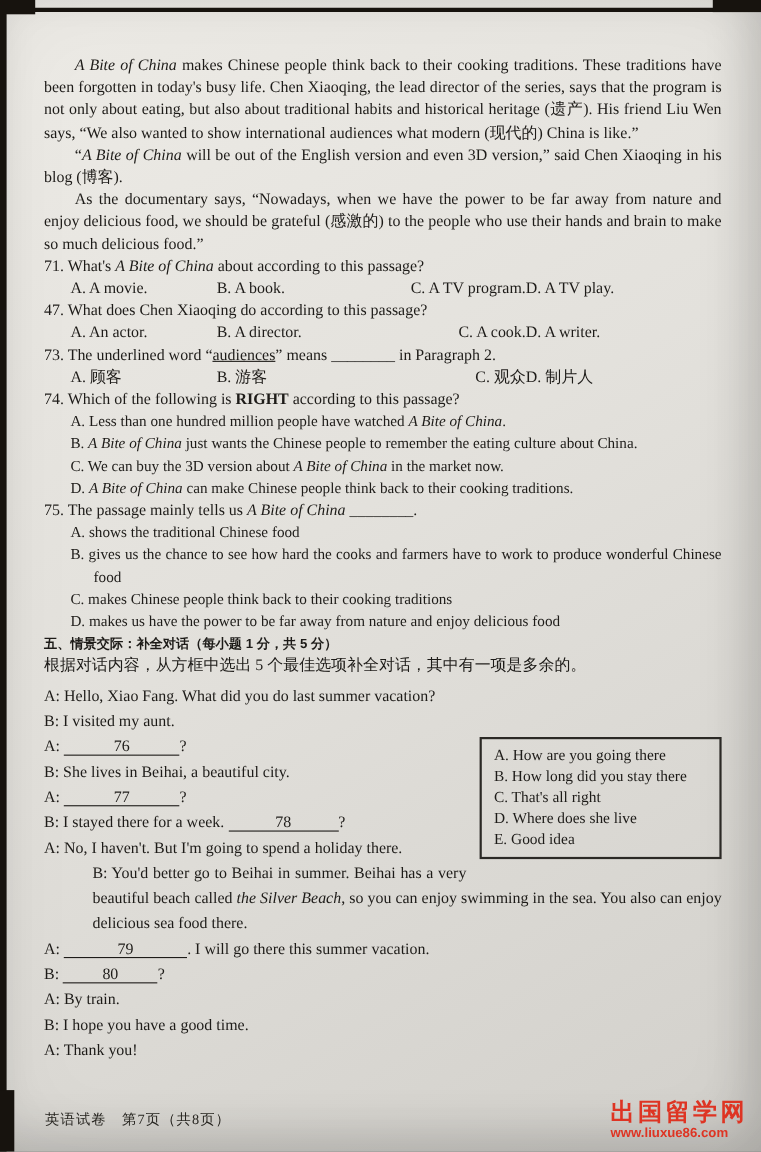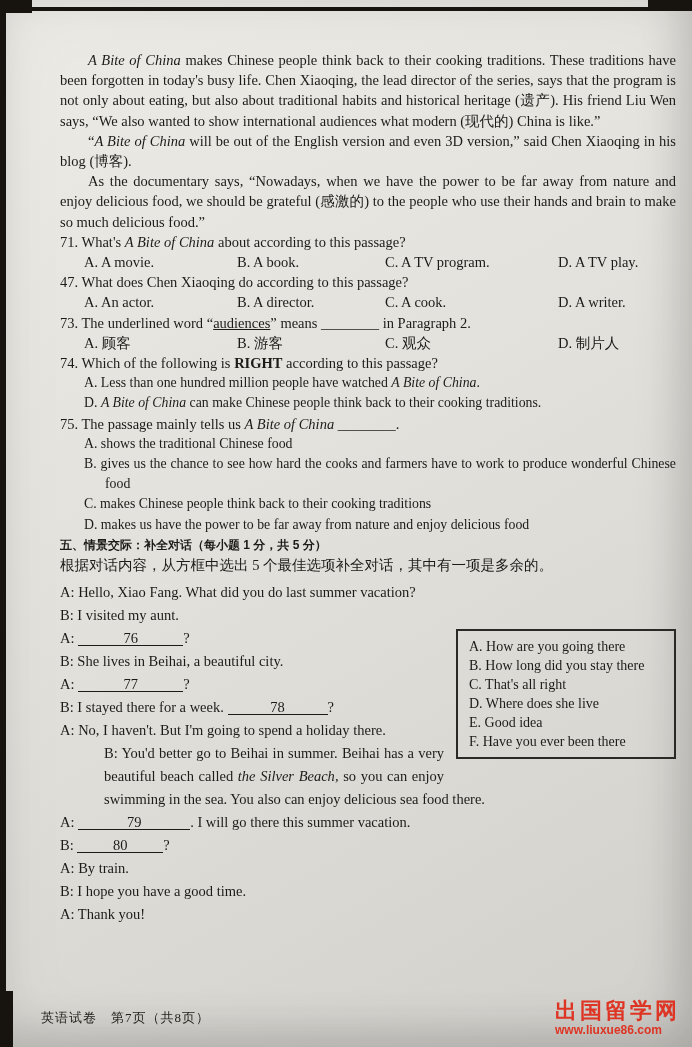--- a/index.html
+++ b/index.html
@@ -13,27 +13,27 @@
     color: #1d1b18;
   }
 
   
   .edge-left  { position: absolute; left: 0; top: 0; width: 6px; height: 100%; background: #17130e; }
   .edge-top   { position: absolute; top: 7px; left: 3px; right: 2px; height: 4px; background: #17130e; border-radius: 2px; }
   .corner-tl  { position: absolute; top: 0; left: 0; width: 32px; height: 13px; background: #17130e; }
   .corner-tr  { position: absolute; top: 0; right: 0; width: 44px; height: 11px; background: #17130e; }
   .corner-bl  { position: absolute; bottom: 0; left: 0; width: 13px; height: 56px; background: #17130e; }
 
-  .content { position: absolute; left: 60px; top: 50px; width: 616px; font-size: 14.5px; line-height: 20.2px; }
+  .content { position: absolute; left: 40px; top: 50px; width: 616px; font-size: 14.5px; line-height: 20.2px; }
 
   .para  { text-align: justify; text-indent: 28px; }
   .qline {}
-  .optrow { padding-left: 24px; display: flex; gap: 20px; }
+  .optrow { padding-left: 24px; display: flex; }
   .oc { display: inline-block; }
-  .w1 { width: 133px; } .w2 { width: 128px; } .w3 { width: 153px; }
+  .w1 { width: 133px; } .w2 { width: 128px; } .w3 { width: 153px; text-align: right; }
   .opt { margin-left: 24px; font-size: 13.8px; }
   .hang { padding-left: 21px; text-indent: -21px; text-align: justify; }
   .u { text-decoration: underline; }
 
   .sec-title { font-weight: bold; font-family: "Liberation Sans", "DejaVu Sans", sans-serif; font-size: 12px; }
   .sec-instr {}
 
   .dialogue { margin-top: 6px; font-size: 14.5px; }
   .dialogue p { line-height: 23px; }
   .just { text-align: justify; margin-left: 44px; }
@@ -92,20 +92,22 @@
     <p class="qline"><span>73. The underlined word “</span><span class="u">audiences</span><span>” means </span><span>________</span><span> in Paragraph 2.</span></p>
     <div class="optrow">
       <span class="oc w1">A. 顾客</span>
       <span class="oc w2">B. 游客</span>
       <span class="oc w3">C. 观众</span>
       <span class="oc">D. 制片人</span>
     </div>
 
     <p class="qline"><span>74. Which of the following is </span><b>RIGHT</b><span> according to this passage?</span></p>
     <p class="opt hang"><span>A. Less than one hundred million people have watched </span><i>A Bite of China</i><span>.</span></p>
+    <p class="opt hang"><span>B. </span><i>A Bite of China</i><span> just wants the Chinese people to remember the eating culture about China.</span></p>
+    <p class="opt hang"><span>C. We can buy the 3D version about </span><i>A Bite of China</i><span> in the market now.</span></p>
     <p class="opt hang"><span>D. </span><i>A Bite of China</i><span> can make Chinese people think back to their cooking traditions.</span></p>
 
     <p class="qline"><span>75. The passage mainly tells us </span><i>A Bite of China</i><span> ________.</span></p>
     <p class="opt hang">A. shows the traditional Chinese food</p>
     <p class="opt hang">B. gives us the chance to see how hard the cooks and farmers have to work to produce wonderful Chinese food</p>
     <p class="opt hang">C. makes Chinese people think back to their cooking traditions</p>
     <p class="opt hang">D. makes us have the power to be far away from nature and enjoy delicious food</p>
 
     <p class="sec-title">五、情景交际：补全对话（每小题 1 分，共 5 分）</p>
     <p class="sec-instr">根据对话内容，从方框中选出 5 个最佳选项补全对话，其中有一项是多余的。</p>
@@ -113,21 +115,20 @@
     <div class="dialogue">
       <p>A: Hello, Xiao Fang. What did you do last summer vacation?</p>
       <p>B: I visited my aunt.</p>
 
       <div class="choice-box">
         <div class="box-opt">A. How are you going there</div>
         <div class="box-opt">B. How long did you stay there</div>
         <div class="box-opt">C. That's all right</div>
         <div class="box-opt">D. Where does she live</div>
         <div class="box-opt">E. Good idea</div>
-        <div class="box-opt">F. Have you ever been there</div>
       </div>
 
       <p><span>A: </span><span class="blank b105"><span>76</span></span><span>?</span></p>
       <p>B: She lives in Beihai, a beautiful city.</p>
       <p><span>A: </span><span class="blank b105"><span>77</span></span><span>?</span></p>
       <p><span>B: I stayed there for a week. </span><span class="blank b100"><span>78</span></span><span>?</span></p>
       <p>A: No, I haven't. But I'm going to spend a holiday there.</p>
       <p class="just"><span>B: You'd better go to Beihai in summer. Beihai has a very beautiful beach called </span><i>the Silver Beach</i><span>, so you can enjoy swimming in the sea. You also can enjoy delicious sea food there.</span></p>
       <p><span>A: </span><span class="blank b110"><span>79</span></span><span>. I will go there this summer vacation.</span></p>
       <p><span>B: </span><span class="blank b85"><span>80</span></span><span>?</span></p>

